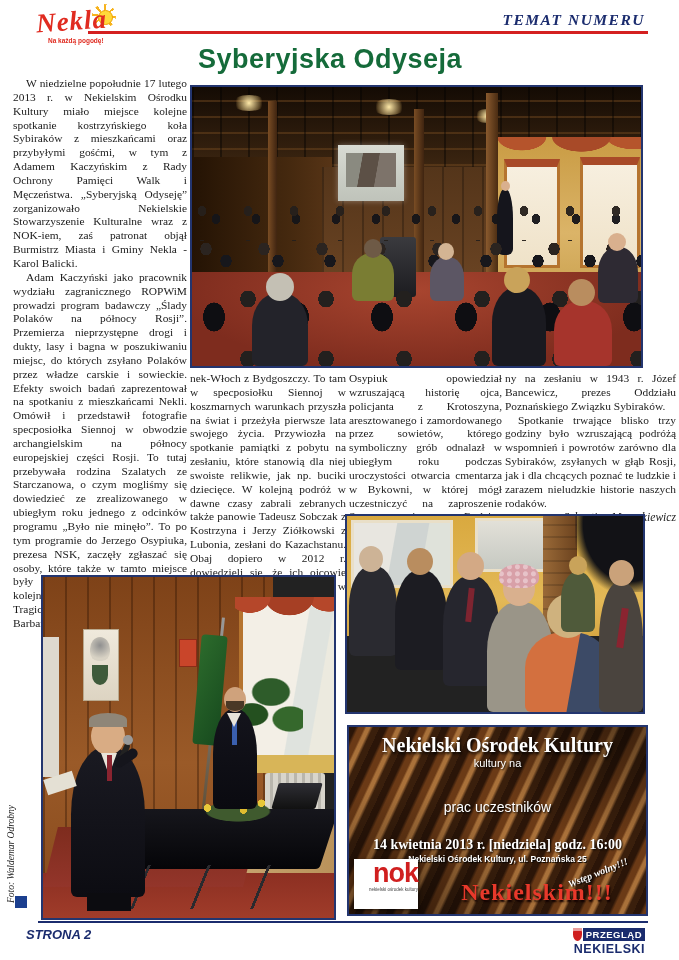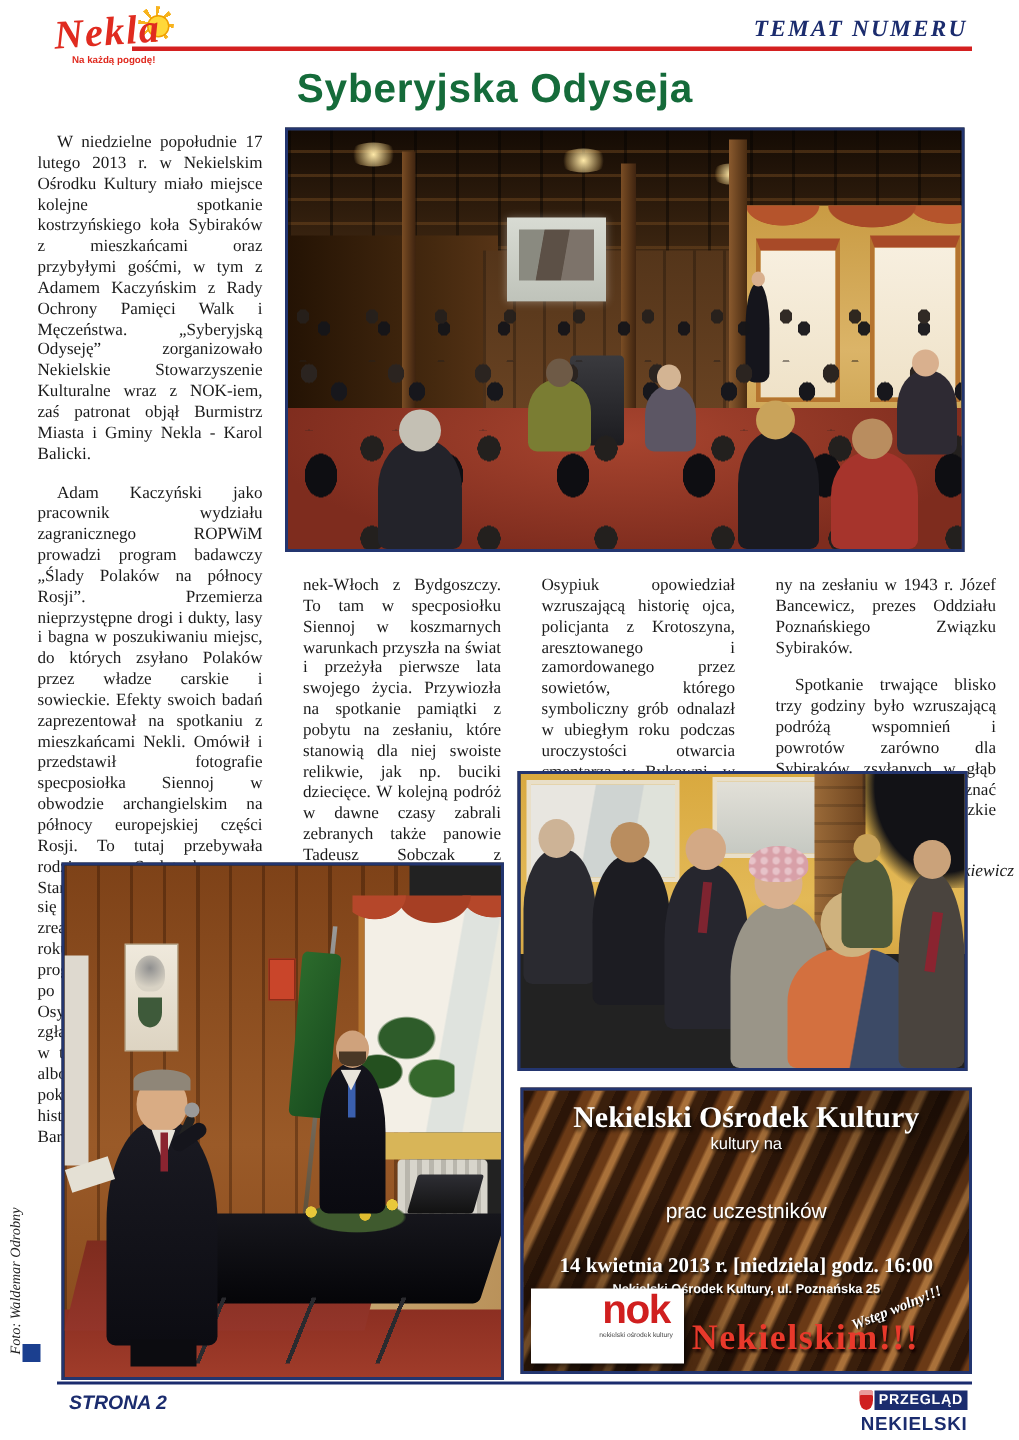--- a/index.html
+++ b/index.html
@@ -12,21 +12,21 @@
   #logo-tagline{font-family:"Liberation Sans",sans-serif;font-size:6.5px;font-weight:bold;color:#e02b20;}
   #sun-rays{width:24px;height:24px;border-radius:50%;
     background:repeating-conic-gradient(#f7b31e 0 13deg,rgba(0,0,0,0) 13deg 45deg);}
   #sun-core{width:13px;height:13px;border-radius:50%;background:#ffd83a;border:1px solid #ef9f00;}
   #section-label{font-family:"Liberation Serif",serif;font-style:italic;font-weight:bold;
     font-size:15.5px;color:#1b2c6e;letter-spacing:1.5px;text-align:right;}
   #red-rule{background:#d42020;}
   #article-title{font-family:"Liberation Sans",sans-serif;font-weight:bold;font-size:27px;
     color:#156b3a;text-align:center;letter-spacing:.5px;}
   
-  .col p{margin:12px;font-size:11.4px;line-height:1.215;text-align:justify;text-indent:13px;}
+  .col p{margin:0;font-size:11.4px;line-height:1.215;text-align:justify;text-indent:13px;}
   .col p.noindent{text-indent:0;}
   .signature{font-style:italic;text-align:right;font-size:11.6px;margin-top:1px;}
   
   .photo{border:2px solid #23356f;overflow:hidden;background:#222;}
   .fig{position:absolute;border-radius:45% 45% 6px 6px;}
   .head{position:absolute;border-radius:50%;}
   
   #ad-box{border:2px solid #23356f;overflow:hidden;
     background:
       radial-gradient(circle at 15% 110%,rgba(0,0,0,.55),rgba(0,0,0,0) 45%),
@@ -42,21 +42,21 @@
     letter-spacing:9px;text-shadow:1px 2px 2px #200;}
   .ad-prac{font-size:14px;font-family:"Liberation Sans",sans-serif;color:#f2efe8;text-shadow:1px 1px 2px #000;}
   .ad-warsztaty{font-size:15.5px;font-weight:bold;font-family:"Liberation Sans",sans-serif;
     text-shadow:1px 2px 2px #000;}
   .ad-date{font-family:"Liberation Serif",serif;font-weight:bold;font-size:14px;text-shadow:1px 1px 2px #000;}
   .ad-addr{font-family:"Liberation Sans",sans-serif;font-weight:bold;font-size:8.5px;text-shadow:1px 1px 1px #000;}
   .ad-invite{font-family:"Liberation Serif",serif;font-weight:bold;font-size:24px;color:#e8392b;
     text-shadow:1px 2px 2px #100;letter-spacing:1px;}
   .ad-free{font-family:"Liberation Serif",serif;font-style:italic;font-weight:bold;font-size:10px;
     color:#fff;transform:rotate(-22deg);text-shadow:1px 1px 1px #000;}
-  #nok-box{background:#fff;text-align:center;box-shadow:1px 1px 3px rgba(0,0,0,.6);padding-left:38px;}
+  #nok-box{background:#fff;text-align:right;box-shadow:1px 1px 3px rgba(0,0,0,.6);}
   #nok-word{font-family:"Liberation Sans",sans-serif;font-weight:bold;font-size:27px;line-height:.95;
     color:#d01f1f;letter-spacing:-1px;}
   #nok-caption{font-family:"Liberation Sans",sans-serif;font-size:4.5px;color:#444;}
   
   #footer-rule{background:#1b2c6e;}
   #page-label{font-family:"Liberation Sans",sans-serif;font-weight:bold;font-style:italic;
     font-size:13px;color:#1b2c6e;}
   #brand{text-align:right;font-family:"Liberation Sans",sans-serif;}
   #brand-top{display:inline-block;background:#1b2c6e;color:#fff;font-weight:bold;font-size:9.5px;
     padding:1px 3px;letter-spacing:.5px;vertical-align:middle;}
@@ -288,21 +288,21 @@
     <div class="adline ad-addr" style="top:127px;">Nekielski Ośrodek Kultury, ul. Poznańska 25</div>
     <div class="abs ad-free" style="right:16px;top:140px;">Wstęp wolny!!!</div>
     <div class="abs ad-invite" style="left:88px;top:152px;width:200px;text-align:center;">Nekielskim!!!</div>
     <div class="abs" id="nok-box" style="left:5px;bottom:5px;width:64px;height:48px;padding-top:2px;">
       <div id="nok-word">nok</div>
       <div id="nok-caption">nekielski ośrodek kultury</div>
     </div>
   </div>
 
   <div class="abs" id="footer-rule" style="left:38px;top:921px;width:610px;height:2px;"></div>
-  <div class="abs" id="page-label" style="left:46px;top:927px;">STRONA 2</div>
+  <div class="abs" id="page-label" style="left:26px;top:927px;">STRONA 2</div>
   <div class="abs" id="brand" style="left:520px;top:925px;width:125px;">
     <div>
       <span id="brand-shield"></span><span id="brand-top">PRZEGLĄD</span>
     </div>
     <div id="brand-bottom">NEKIELSKI</div>
   </div>
 
 </div>
 
 </body></html>

